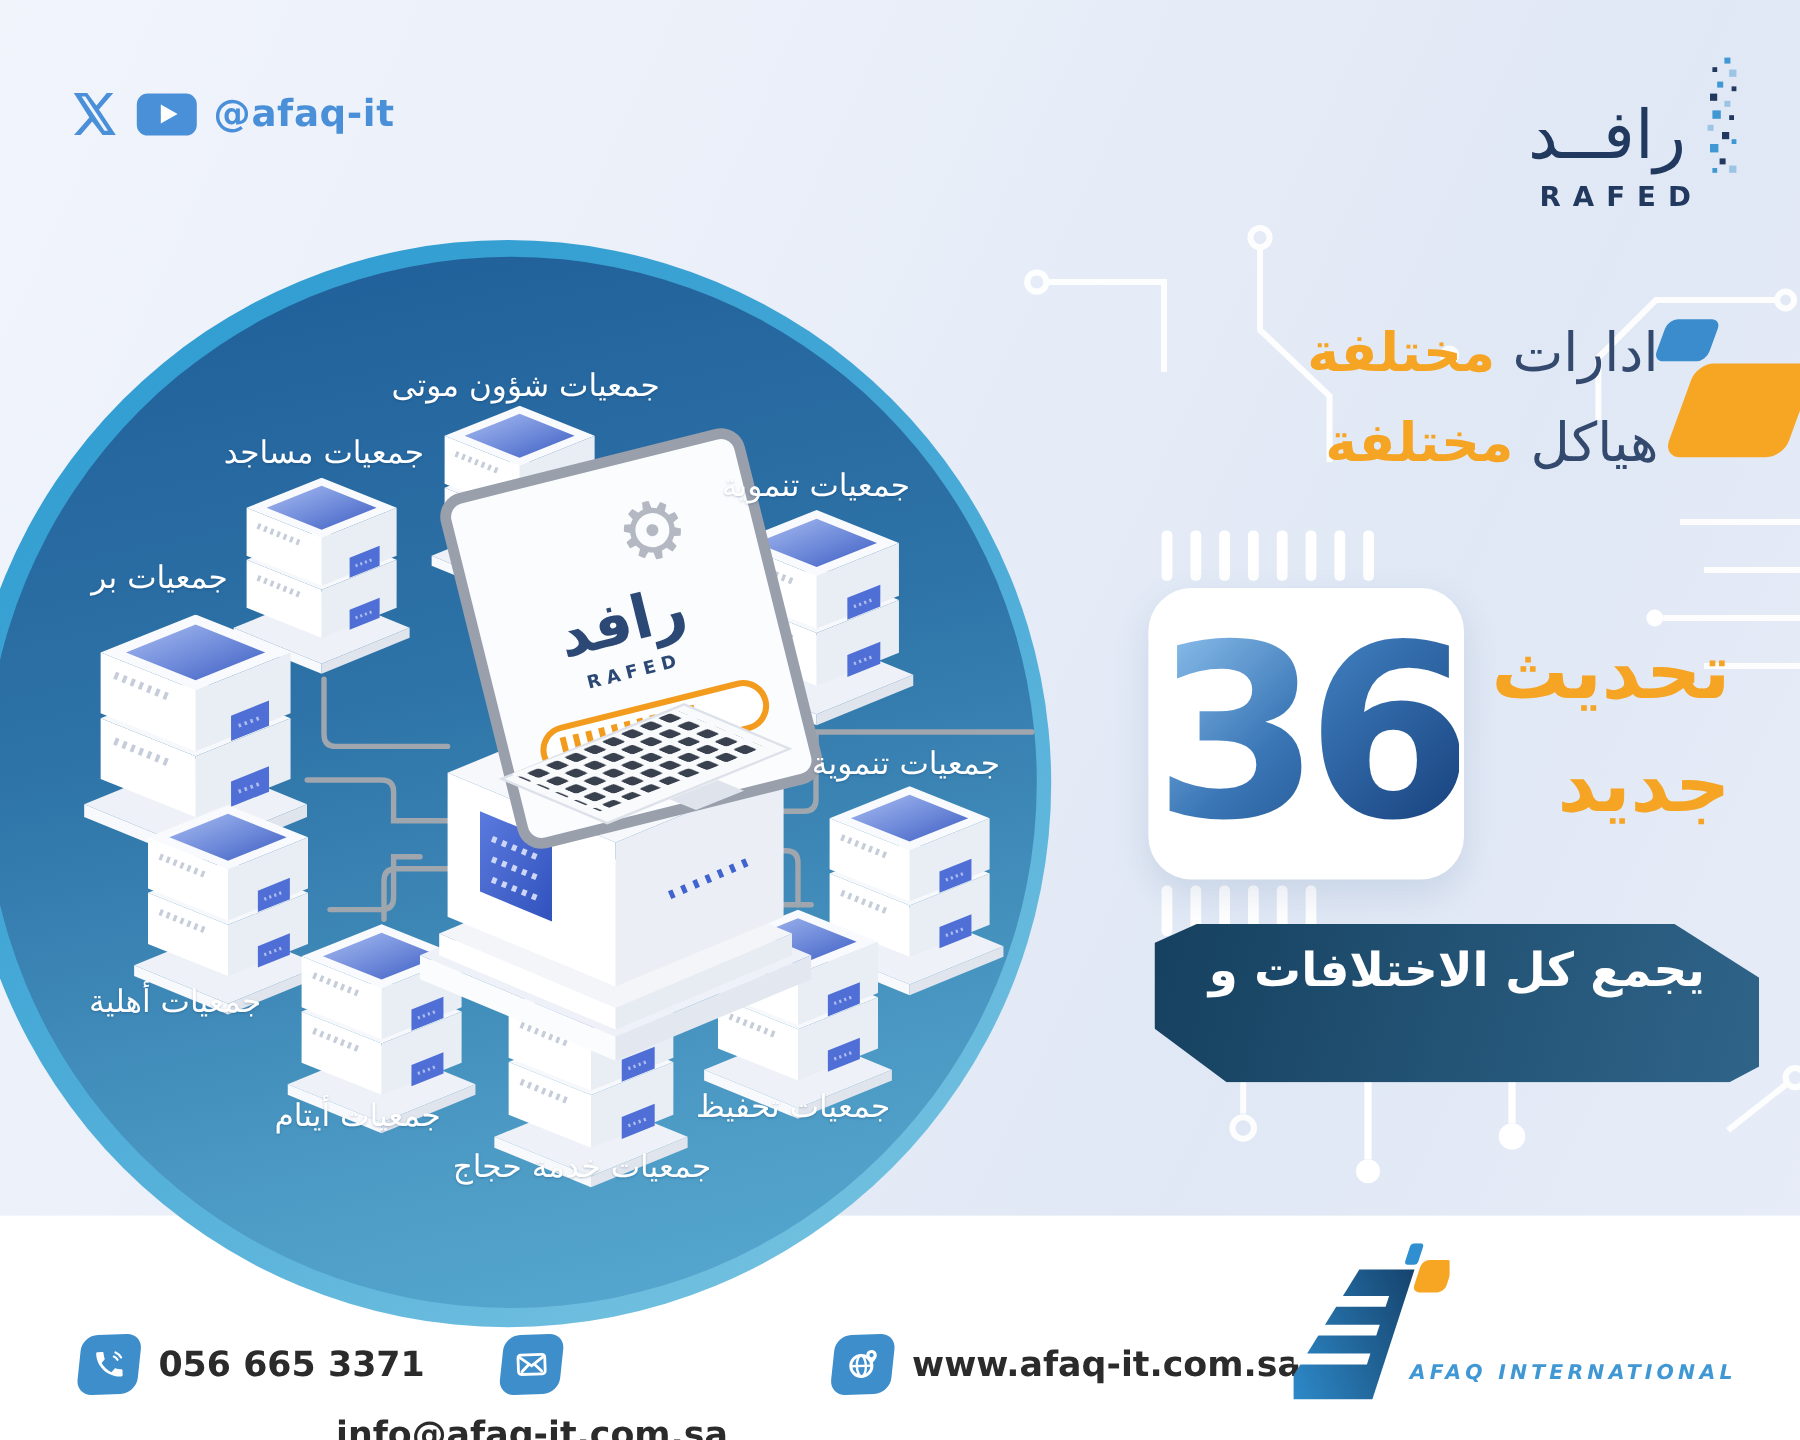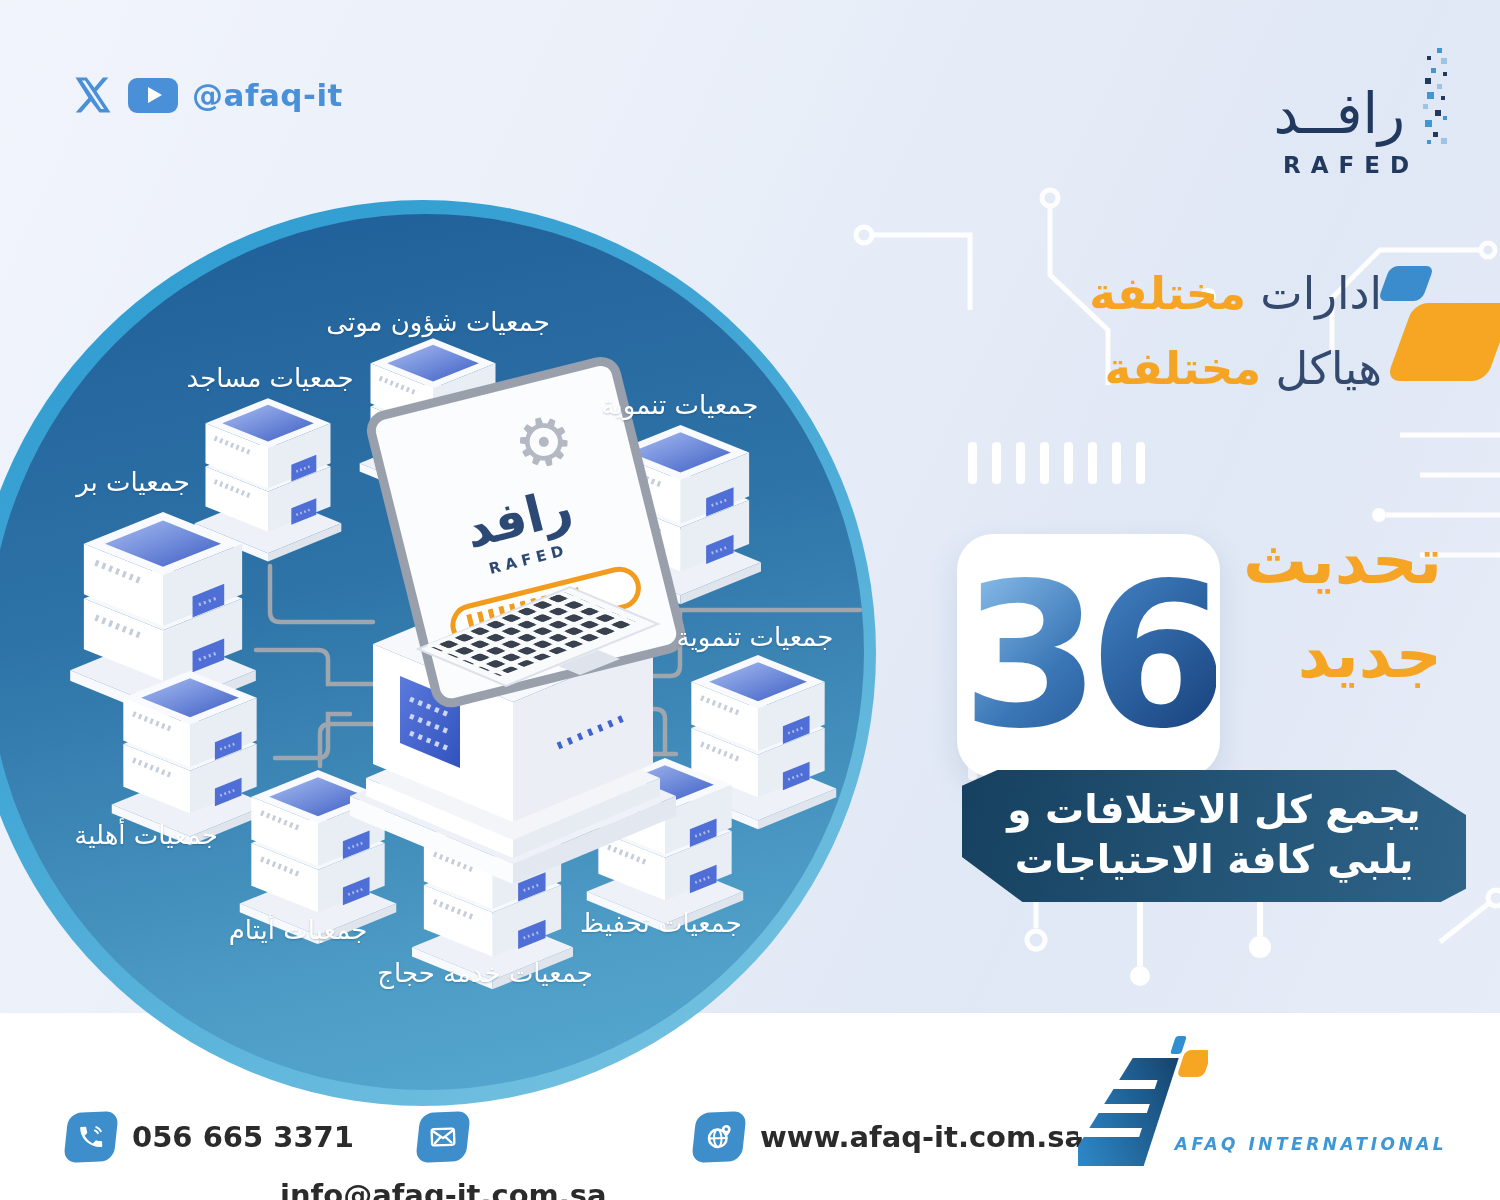--- a/index.html
+++ b/index.html
@@ -15,21 +15,21 @@
   .circle-ring { position:absolute; left:-30px; top:200px; width:906px; height:906px; border-radius:50%;
                  background:linear-gradient(150deg,#2b9ad0 0%,#45a8d6 45%,#7dc6e2 100%); }
   .circle { position:absolute; left:-12px; top:214px; width:876px; height:876px; border-radius:50%;
             background:linear-gradient(168deg,#21609a 5%,#2e74a8 42%,#4d9cc6 80%,#58acd3 100%); }
   .circle svg.connectors { position:absolute; left:0; top:0; }
   .srv { position:absolute; }
   .node-label { position:absolute; transform:translate(-50%,-50%); white-space:nowrap;
                 color:#ffffff; font-weight:normal; font-size:26px; direction:rtl; text-shadow:0 1px 2px rgba(0,40,80,.25); }
 
   
-  .social { position:absolute; left:72px; top:74px; display:flex; align-items:center; gap:14px;justify-content:flex-end; }
+  .social { position:absolute; left:58px; top:74px; display:flex; align-items:center; gap:14px;justify-content:flex-end; }
   .social .handle { color:#4a90d9; font-size:31px; font-weight:600; letter-spacing:.5px; }
   .yt-badge { width:50px; height:35px; background:#4a90d9; border-radius:9px; display:flex; align-items:center; justify-content:center; }
   .yt-badge .tri { width:0; height:0; border-left:14px solid #fff; border-top:8px solid transparent; border-bottom:8px solid transparent; margin-left:3px; }
 
   
   .rafed { position:absolute; left:1248px; top:46px; width:215px; height:140px; }
   .rafed .ar { position:absolute; right:58px; top:40px; font-size:56px; font-weight:normal; color:#21395e; direction:rtl; line-height:1; }
   .rafed .en { position:absolute; right:44px; top:106px; font-size:23px; font-weight:bold; color:#21395e; letter-spacing:10px; }
   .rafed svg { position:absolute; right:0; top:0; }
 
@@ -37,21 +37,21 @@
   .headline { position:absolute; right:118px; top:256px; width:440px; text-align:right; direction:rtl;
               font-size:45px; color:#33496e; line-height:75px; }
   .headline b { color:#f5a423; font-weight:bold; }
   .mark-blue { position:absolute; right:72px; top:266px; width:44px; height:35px; background:#3b8ccc;
                border-radius:8px; transform:skewX(-20deg); }
   .mark-orange { position:absolute; right:0px; top:303px; width:100px; height:78px; background:#f6a623;
                  border-radius:14px; transform:skewX(-20deg); }
 
   
   .card36 { position:absolute; left:957px; top:490px; width:263px; height:243px; background:#ffffff;
-            border-radius:36px; box-shadow:0 12px 30px rgba(60,90,140,.14); display:flex; align-items:center; justify-content:center;margin-top:44px; }
+            border-radius:36px; box-shadow:0 12px 30px rgba(60,90,140,.14); display:flex; align-items:center; justify-content:center; }
   .card36 .num { font-size:200px; font-weight:bold; letter-spacing:-12px; line-height:1;
                  background:linear-gradient(135deg,#8cc0ec 5%,#3a76b6 45%,#143c77 100%);
                  -webkit-background-clip:text; background-clip:text; color:transparent; }
   .tahdith { position:absolute; left:1243px; top:514px; color:#f6a423; font-weight:bold; font-size:64px;
              line-height:94px; direction:rtl; }
 
   
   .banner { position:absolute; left:962px; top:770px; width:504px; height:132px;
             background:linear-gradient(105deg,#16405f 0%,#245577 55%,#2f6489 100%);
             clip-path:polygon(0 12%,7% 0,86% 0,100% 34%,100% 90%,95% 100%,12% 100%,0 66%);
@@ -293,21 +293,20 @@
   <div class="card36">
     <span class="num">36</span>
   </div>
   <div class="tahdith">
     <div>تحديث</div>
     <div>جديد</div>
   </div>
 
   <div class="banner">
     <div>يجمع كل الاختلافات و</div>
-    <div>يلبي كافة الاحتياجات</div>
   </div>
 
   <div class="contact c-phone">
     <div class="cicon">
       <svg width="28" height="28" viewBox="0 0 24 24">
           <path fill="#ffffff" d="M6.6 10.8c1.5 2.9 3.9 5.3 6.8 6.8l2.3-2.3c.3-.3.7-.4 1-.2 1.1.4 2.3.6 3.6.6.6 0 1 .4 1 1V20c0 .6-.4 1-1 1C10.6 21 3 13.4 3 4c0-.6.4-1 1-1h3.3c.6 0 1 .4 1 1 0 1.2.2 2.4.6 3.6.1.3 0 .7-.2 1l-2.1 2.2z"></path>
           <path fill="none" stroke="#ffffff" stroke-width="1.6" stroke-linecap="round" d="M15.5 6.5a5 5 0 0 1 2.5 2.4M16.8 3.6a8 8 0 0 1 3.8 3.7"></path>
         </svg>
     </div>
     <span style="direction:ltr">056 665 3371</span>

